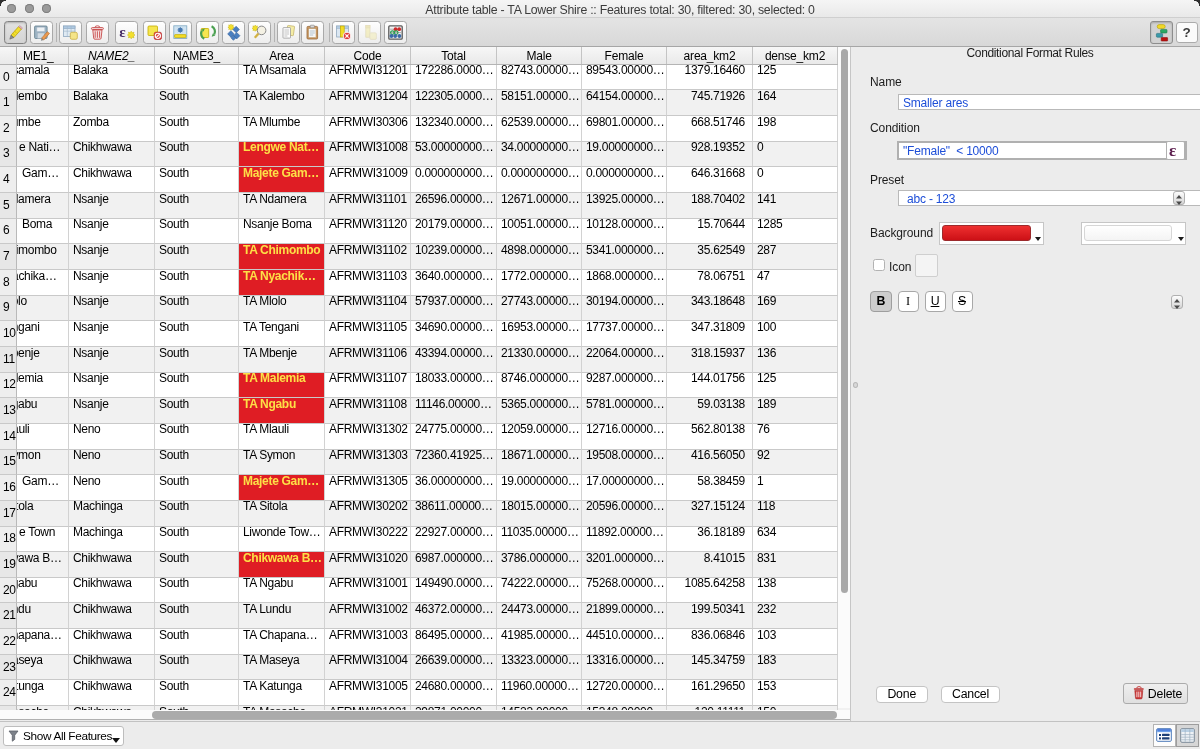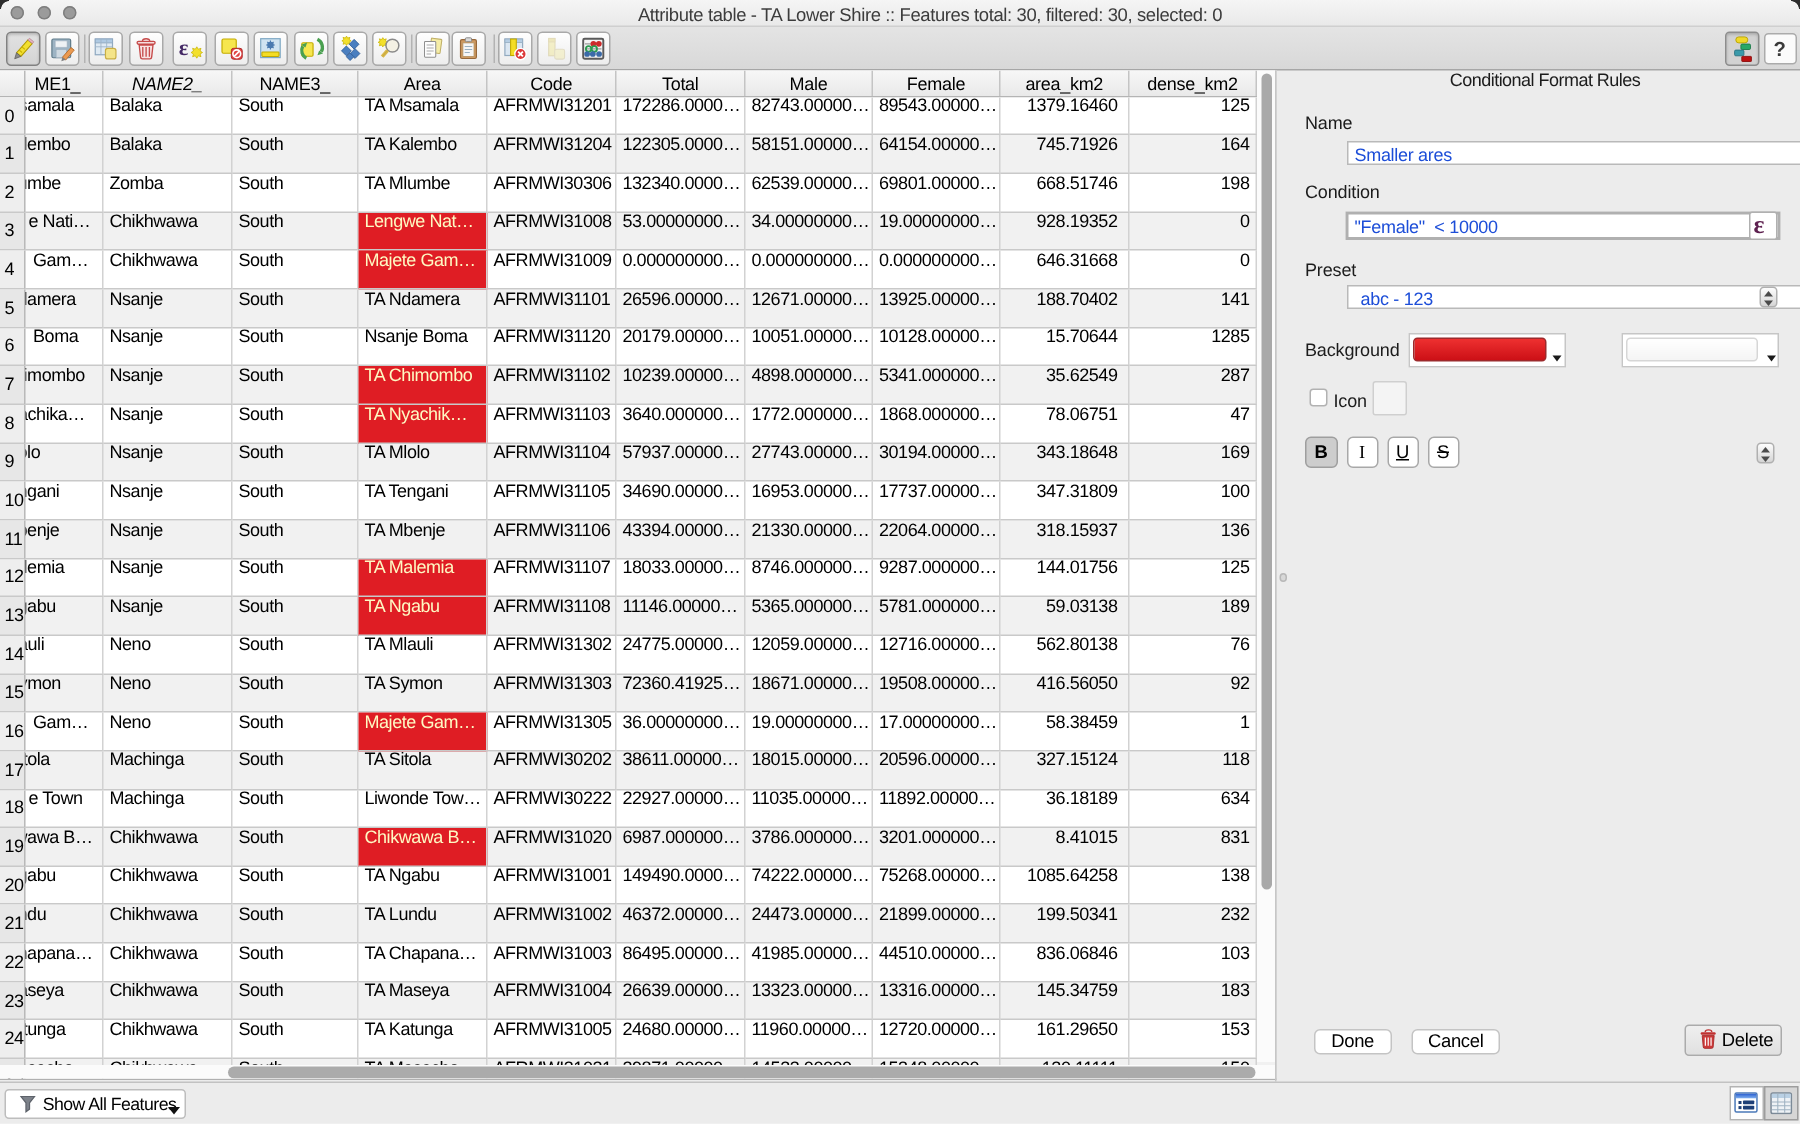--- a/index.html
+++ b/index.html
@@ -1,17 +1,17 @@
 <!DOCTYPE html>
 <html><head><meta charset="utf-8"><style>
 * { margin:0; padding:0; box-sizing:border-box; }
 html,body { width:1200px; height:749px; overflow:hidden; background:#ececec;
   font-family:"Liberation Sans", sans-serif; -webkit-font-smoothing:antialiased; }
 #win { position:relative; width:1200px; height:749px; }
-.abs { position:absolute;justify-content:center; }
+.abs { position:absolute; }
 
 #chrome { position:absolute; left:0; top:0; width:1200px; height:47px;
   background:linear-gradient(#f5f5f5,#e9e9e9 17px,#e4e4e4 18px,#d8d8d8 46px);
   border-bottom:1px solid #a6a6a6; }
 #chrome:after { content:""; position:absolute; left:0; top:17px; width:1200px; height:1px; background:#cfcfcf; }
 .light { position:absolute; top:4.1px; width:9px; height:9px; border-radius:50%;
   background:#9b9b9b; box-shadow:inset 0 0 0 1px #7e7e7e; }
 #title { position:absolute; left:0; top:3px; width:1200px; text-align:center;
   font-size:12.3px; letter-spacing:-0.25px; color:#3c3c3c;padding-left:40px; }
 .corner { position:absolute; top:0; width:6px; height:6px; }
@@ -35,22 +35,22 @@
 .r.odd { background:#f1f1f1; }
 .r.odd .rn { background:#e7e7e7; }
 .c { border-right:1px solid #d2d2d2; border-bottom:1px solid #c9c9c9;
   padding:0.6px 4px 0 4px; font-size:12px; letter-spacing:-0.3px; line-height:11px; overflow:hidden;
   white-space:nowrap; color:#000; }
 .rn { width:17px; background:#eeeeee; border-right:1px solid #b9b9b9;
   display:flex; align-items:center; padding:0 0 0 3px; font-size:12px; letter-spacing:-0.3px; }
 .c1 { width:52px; padding-left:2px; }
 .c2 { width:86px; } .c3 { width:84px; } .c4 { width:86px; } .c5 { width:86px; }
 .c6 { width:86px; } .c7 { width:85px; } .c8 { width:85px; }
-.c9 { width:86px; text-align:right; padding-right:7px; } .c10 { width:85px; text-align:right; }
-.c.red { background:#df1d24; color:#fef9c3; font-weight:normal; }
+.c9 { width:86px; text-align:right; padding-right:7px; } .c10 { width:85px; text-align:left; }
+.c.red { background:#df1d24; color:#fde047; font-weight:bold; }
 
 #vtrack { position:absolute; left:838px; top:0; width:13px; height:661px; background:#fbfbfb; }
 #vthumb { position:absolute; left:841px; top:1.5px; width:7px; height:544px; border-radius:3.5px;
   background:#a9a9a9; }
 #htrack { position:absolute; left:0; top:663px; width:851px; height:10px; background:#fbfbfb; }
 #hthumb { position:absolute; left:152px; top:663.5px; width:685px; height:8px; border-radius:4px;
   background:#ababab; }
 
 .lbl { position:absolute; font-size:12px; letter-spacing:-0.1px; color:#1c1c1c; }
 .inp { position:absolute; background:#fff; border:1px solid #b9b9b9; font-size:12px; letter-spacing:-0.2px;

